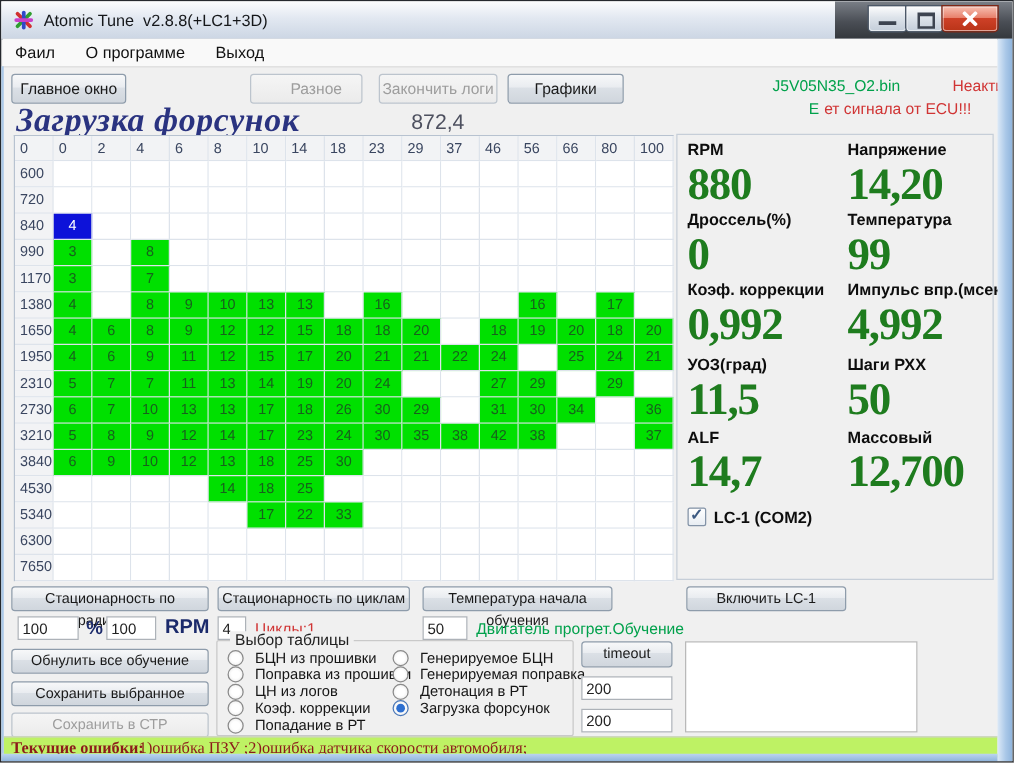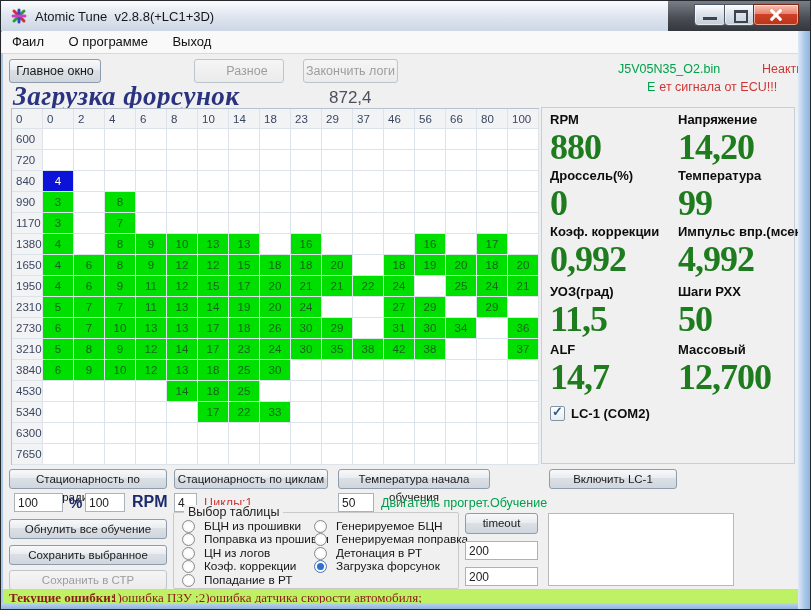--- a/index.html
+++ b/index.html
@@ -114,22 +114,23 @@
       </div>
   </div>
 
   <div class="menubar">
     <span class="menu-item">Фаил</span>
     <span class="menu-item">О программе</span>
     <span class="menu-item">Выход</span>
   </div>
 
   <div class="btn" style="left:8px;top:58px;width:92px;">Главное окно</div>
-  <div class="btn disabled" style="left:193px;top:58px;width:90px;padding-left:16px;">Разное</div>
+  <div class="btn disabled" style="left:199px;top:58px;width:90px;padding-left:16px;">Разное</div>
   <div class="btn disabled" style="left:302px;top:58px;width:95px;">Закончить логи</div>
+  <div class="btn" style="left:405px;top:58px;width:93px;">Графики</div>
 
   <span class="file-label">J5V05N35_O2.bin</span>
   <span class="state-label">Неактивен</span>
   <div class="signal-line">
     <span class="g">Е</span><span class="r">ет сигнала от ECU!!!</span>
   </div>
 
   <div class="heading">Загрузка форсунок</div>
   <div class="heading-value">872,4</div>
 

